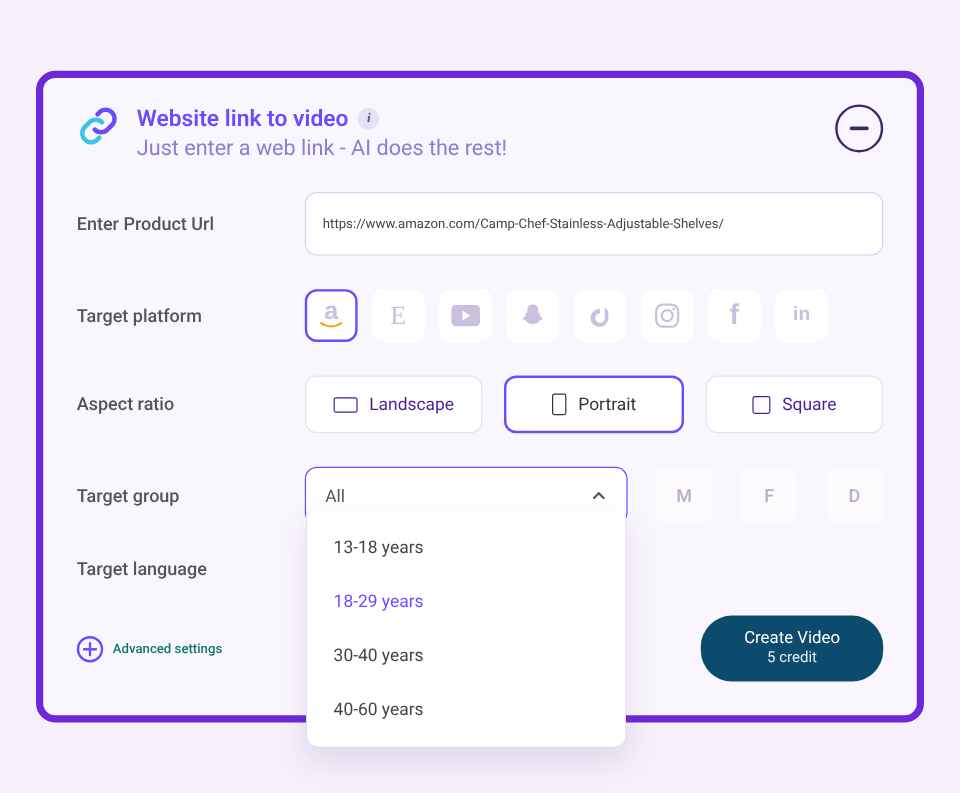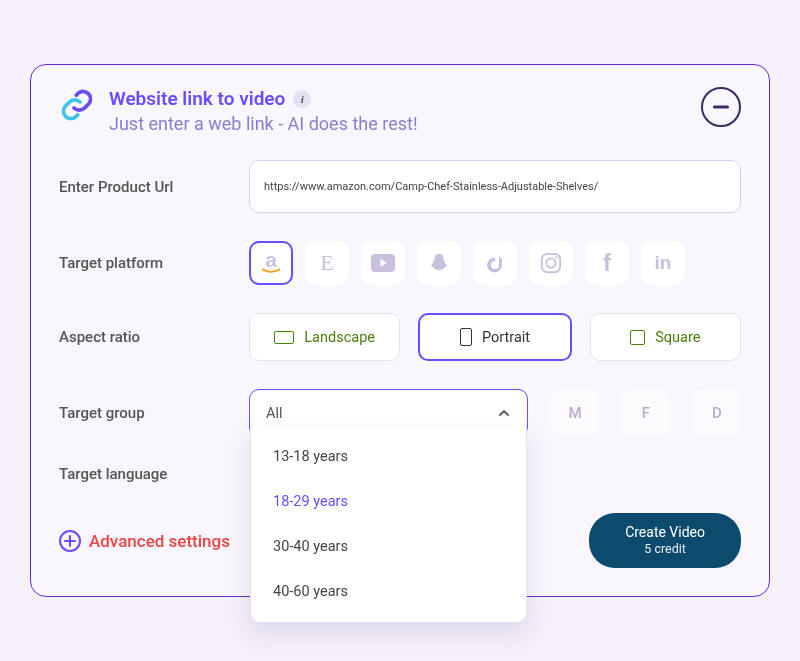--- a/index.html
+++ b/index.html
@@ -1,57 +1,57 @@
 <!DOCTYPE html>
 <html><head>
   <meta charset="utf-8">
   <style>
     * { box-sizing: border-box; margin: 0; padding: 0; font-family: -apple-system, BlinkMacSystemFont, 'Segoe UI', Roboto, sans-serif; }
     body { width: 800px; height: 661px; background: #f5f0fa; display: flex; align-items: center; justify-content: center; }
-    .panel { width: 740px; border: 1px solid #6d28d9; border-radius: 16px; background: #faf6fd; padding: 22px 28px 28px; position: relative; }
+    .panel { width: 740px; border: 6px solid #6d28d9; border-radius: 16px; background: #faf6fd; padding: 22px 28px 28px; position: relative; }
     .header { display: flex; align-items: flex-start; gap: 14px; }
     .link-icon { width: 36px; height: 36px; flex: none; }
     .title-row { display: flex; align-items: center; gap: 8px; }
     .title { color: #6a4cff; font-size: 19px; font-weight: 600; }
     .info-badge { width: 18px; height: 18px; border-radius: 50%; background: #e6e0f5; color: #555; font-size: 11px; font-weight: 700; display: flex; align-items: center; justify-content: center; font-style: italic; font-family: Georgia, serif; }
     .subtitle { color: #8b7dd4; font-size: 18px; margin-top: 3px; }
     .collapse-btn { position: absolute; top: 22px; right: 28px; width: 40px; height: 40px; border: 2px solid #3a2a66; border-radius: 50%; background: transparent; display: flex; align-items: center; justify-content: center; cursor: pointer; }
     .collapse-btn svg { width: 16px; height: 4px; }
     .form { margin-top: 26px; display: flex; flex-direction: column; gap: 28px; }
     .row { display: flex; align-items: center; gap: 20px; }
     .label { width: 170px; flex: none; color: #555; font-size: 15px; font-weight: 500; }
     .url-input { flex: 1; height: 53px; border: 1px solid #d9d0ef; border-radius: 10px; background: #fff; padding: 0 14px; font-size: 11px; color: #444; outline: none; }
     .platforms { display: flex; gap: 12px; }
     .plat { width: 44px; height: 44px; border-radius: 10px; background: #fff; display: flex; align-items: center; justify-content: center; cursor: pointer; border: 1px solid transparent; }
     .plat.selected { border: 2px solid #6a4cff; }
     .plat svg, .plat span { color: #c9c0de; }
     .ratios { display: flex; gap: 18px; flex: 1; }
-    .ratio { flex: 1; height: 48px; border: 1px solid #e6e0f5; border-radius: 10px; background: #fff; display: flex; align-items: center; justify-content: center; gap: 10px; cursor: pointer; color: #4d7c0f; font-size: 14.5px; }
+    .ratio { flex: 1; height: 48px; border: 1px solid #e6e0f5; border-radius: 10px; background: #fff; display: flex; align-items: center; justify-content: center; gap: 10px; cursor: pointer; color: #4c1d95; font-size: 14.5px; }
     .ratio.selected { border: 2px solid #6a4cff; color: #333; }
     .ratio-icon { display: inline-block; border: 1.8px solid currentColor; border-radius: 2px; }
     .ri-land { width: 20px; height: 13px; }
     .ri-port { width: 12px; height: 18px; }
     .ri-sq { width: 15px; height: 15px; }
     .group-row { display: flex; gap: 23px; flex: 1; position: relative; }
     .select { flex: 1; height: 48px; border: 1.5px solid #6a4cff; border-radius: 10px; background: #fff; display: flex; align-items: center; justify-content: space-between; padding: 0 16px; cursor: pointer; color: #555; font-size: 14.5px; position: relative; }
     .select .chev { width: 14px; height: 14px; }
     .mini { width: 48px; height: 48px; border-radius: 10px; background: #fcfafd; display: flex; align-items: center; justify-content: center; color: #b8adcf; font-size: 15px; font-weight: 500; cursor: pointer; }
     .dropdown { position: absolute; top: 36px; left: 0; right: 0; background: #fff; border: 1px solid #e6e0f5; border-top: none; border-radius: 0 0 10px 10px; box-shadow: 0 10px 24px rgba(60,40,120,0.12); z-index: 10; padding: 8px 0; }
     .dd-item { padding: 14px 22px; color: #444; font-size: 14.5px; cursor: pointer; }
     .dd-item.hover { color: #6a4cff; }
     .lang-row .right-space { flex: 1; }
     .footer { display: flex; align-items: center; justify-content: space-between; margin-top: 30px; }
-    .adv { display: flex; align-items: center; gap: 8px; color: #ef4444; font-size: 17px; font-weight: 500; cursor: pointer; }
+    .adv { display: flex; align-items: center; gap: 8px; color: #0f766e; font-size: 11px; font-weight: 500; cursor: pointer; }
     .adv .plus { width: 22px; height: 22px; border: 2px solid #6a4cff; border-radius: 50%; display: flex; align-items: center; justify-content: center; }
     .create-btn { background: #0c4a6e; color: #fff; border: none; border-radius: 26px; padding: 10px 36px; cursor: pointer; text-align: center; line-height: 1.3; font-size: 14px; }
     .create-btn .sub { font-size: 12.5px; opacity: 0.9; }
     .amazon-a { font-size: 21px; font-weight: 800; color: #111; font-family: Arial, sans-serif; }
     .etsy-e { font-size: 22px; font-weight: 400; color: #c9c0de; font-family: Georgia, serif; }
     .fb-f { font-size: 24px; font-weight: 700; color: #c9c0de; font-family: Arial, sans-serif; }
-    .in-in { font-size: 19px; font-weight: 700; color: #c9c0de; font-family: Arial, sans-serif; }
+    .in-in { font-size: 16px; font-weight: 700; color: #c9c0de; font-family: Arial, sans-serif; }
   </style>
 </head>
 <body>
 
 <div class="panel">
 
   <div class="header">
     <svg class="link-icon" viewBox="0 0 48 48">
       <path d="M20 28a10 10 0 0 0 14 0l6-6a10 10 0 0 0-14-14l-3 3" stroke="#6a4cff" stroke-width="5" fill="none" stroke-linecap="round"></path>
       <path d="M28 20a10 10 0 0 0-14 0l-6 6a10 10 0 0 0 14 14l3-3" stroke="#3bc6e8" stroke-width="5" fill="none" stroke-linecap="round"></path>

